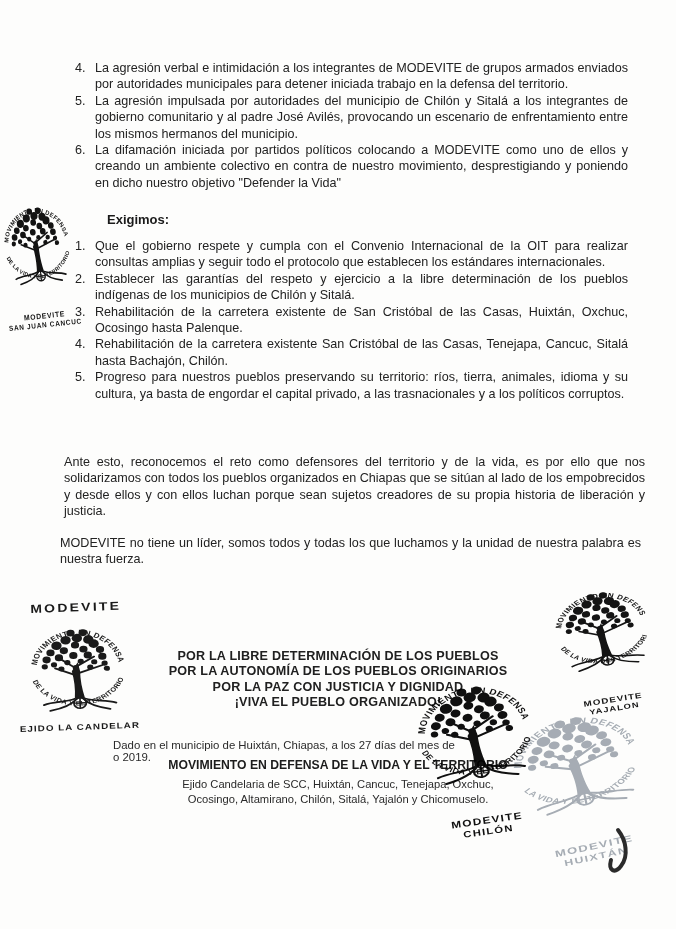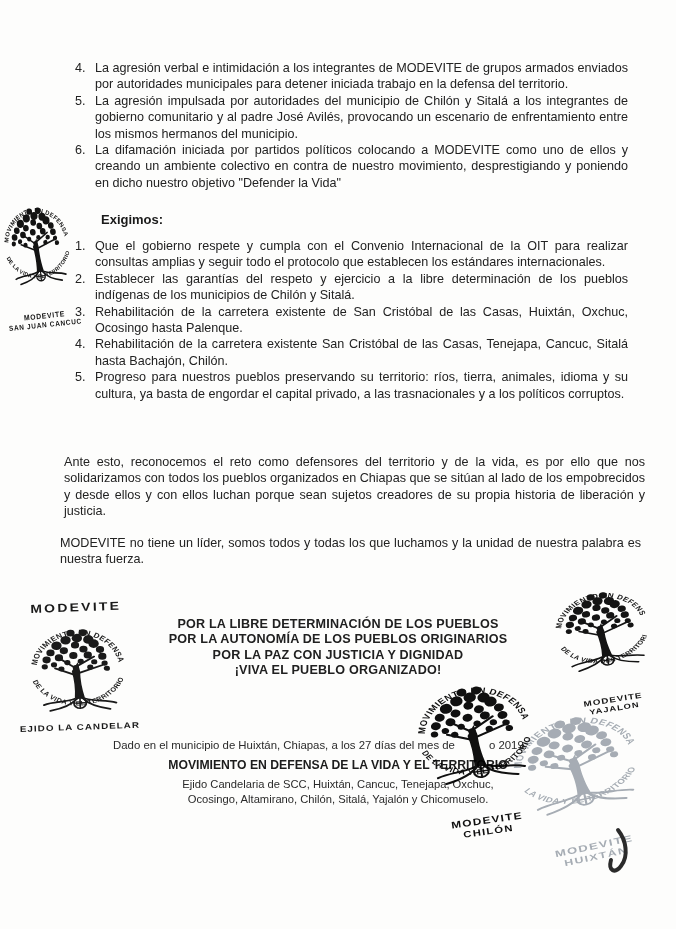--- a/index.html
+++ b/index.html
@@ -9,21 +9,21 @@
     font-family:"Liberation Sans", sans-serif;color:#1e1e1e;
   }
   .abs{position:absolute;}
   .body-text{font-size:12.6px;line-height:16.4px;color:#222;}
   .list .li{display:flex;}
   .list .num{width:20px;flex:none;}
   .list .txt{flex:1;text-align:justify;}
   .heading{font-weight:bold;font-size:13px;color:#1a1a1a;}
   .para{text-align:justify;}
   .proclamation{left:0;right:0;text-align:center;font-weight:bold;
-    font-size:12.6px;line-height:15.4px;letter-spacing:0.2px;color:#202020;}
+    font-size:12.6px;line-height:15.4px;letter-spacing:0.2px;color:#202020;margin-top:32px;}
   .footer-line{left:0;right:0;text-align:center;}
   .dado{display:flex;font-size:11.4px;color:#2a2a2a;}
   .dado .gap{width:34px;flex:none;}
   .org-line{font-weight:bold;font-size:12.2px;color:#1c1c1c;}
   .ejido{font-size:11.2px;line-height:15px;color:#2a2a2a;}
   .stamp{position:absolute;mix-blend-mode:multiply;transform-origin:center center;z-index:3;}
   .stamp svg{display:block;}
   .signature{z-index:4;}
   .text-layer{z-index:1;}
 </style>
@@ -40,21 +40,21 @@
     <div class="li">
       <span class="num">5.</span>
       <span class="txt">La agresión impulsada por autoridades del municipio de Chilón y Sitalá a los integrantes de gobierno comunitario y al padre José Avilés, provocando un escenario de enfrentamiento entre los mismos hermanos del municipio.</span>
     </div>
     <div class="li">
       <span class="num">6.</span>
       <span class="txt">La difamación iniciada por partidos políticos colocando a MODEVITE como uno de ellos y creando un ambiente colectivo en contra de nuestro movimiento, desprestigiando y poniendo en dicho nuestro objetivo "Defender la Vida"</span>
     </div>
   </div>
 
-  <div class="abs heading text-layer" style="left:69px;top:212px;padding-left:32px;">Exigimos:</div>
+  <div class="abs heading text-layer" style="left:75px;top:212px;padding-left:32px;">Exigimos:</div>
 
   <div class="abs body-text list text-layer" style="left:75px;top:238px;width:553px;">
     <div class="li">
       <span class="num">1.</span>
       <span class="txt">Que el gobierno respete y cumpla con el Convenio Internacional de la OIT para realizar consultas amplias y seguir todo el protocolo que establecen los estándares internacionales.</span>
     </div>
     <div class="li">
       <span class="num">2.</span>
       <span class="txt">Establecer las garantías del respeto y ejercicio a la libre determinación de los pueblos indígenas de los municipios de Chilón y Sitalá.</span>
     </div>
@@ -75,21 +75,21 @@
   <div class="abs body-text para text-layer" style="left:64px;top:454px;width:581px;">Ante esto, reconocemos el reto como defensores del territorio y de la vida, es por ello que nos solidarizamos con todos los pueblos organizados en Chiapas que se sitúan al lado de los empobrecidos y desde ellos y con ellos luchan porque sean sujetos creadores de su propia historia de liberación y justicia.</div>
   <div class="abs body-text para text-layer" style="left:52px;top:535px;width:581px;margin-left:8px;">MODEVITE no tiene un líder, somos todos y todas los que luchamos y la unidad de nuestra palabra es nuestra fuerza.</div>
 
   <div class="abs proclamation text-layer" style="top:617px;">
     <div>POR LA LIBRE DETERMINACIÓN DE LOS PUEBLOS</div>
     <div>POR LA AUTONOMÍA DE LOS PUEBLOS ORIGINARIOS</div>
     <div>POR LA PAZ CON JUSTICIA Y DIGNIDAD</div>
     <div>¡VIVA EL PUEBLO ORGANIZADO!</div>
   </div>
 
-  <div class="abs dado text-layer" style="left:113px;top:739px;">
+  <div class="abs dado text-layer" style="left:113px;top:739px;flex-direction:column;">
     <span>Dado en el municipio de Huixtán, Chiapas, a los 27 días del mes de</span>
     <span class="gap"></span>
     <span>o 2019.</span>
   </div>
   <div class="abs footer-line org-line text-layer" style="top:758px;">MOVIMIENTO EN DEFENSA DE LA VIDA Y EL TERRITORIO</div>
   <div class="abs footer-line ejido text-layer" style="top:777px;">Ejido Candelaria de SCC, Huixtán, Cancuc, Tenejapa, Oxchuc,</div>
   <div class="abs footer-line ejido text-layer" style="top:792px;">Ocosingo, Altamirano, Chilón, Sitalá, Yajalón y Chicomuselo.</div>
 
   <div class="abs signature" style="left:606px;top:826px;width:34px;height:52px;">
     <svg viewBox="0 0 34 52" width="34" height="52">

